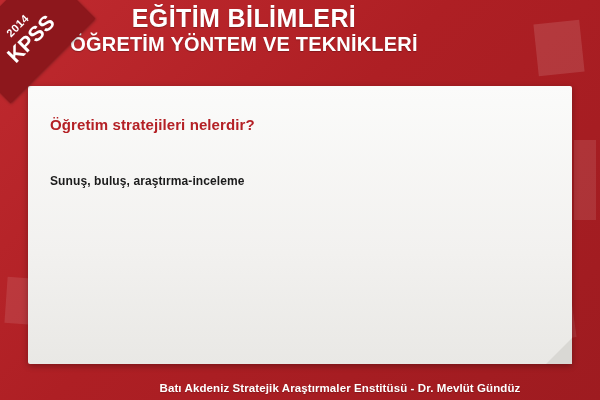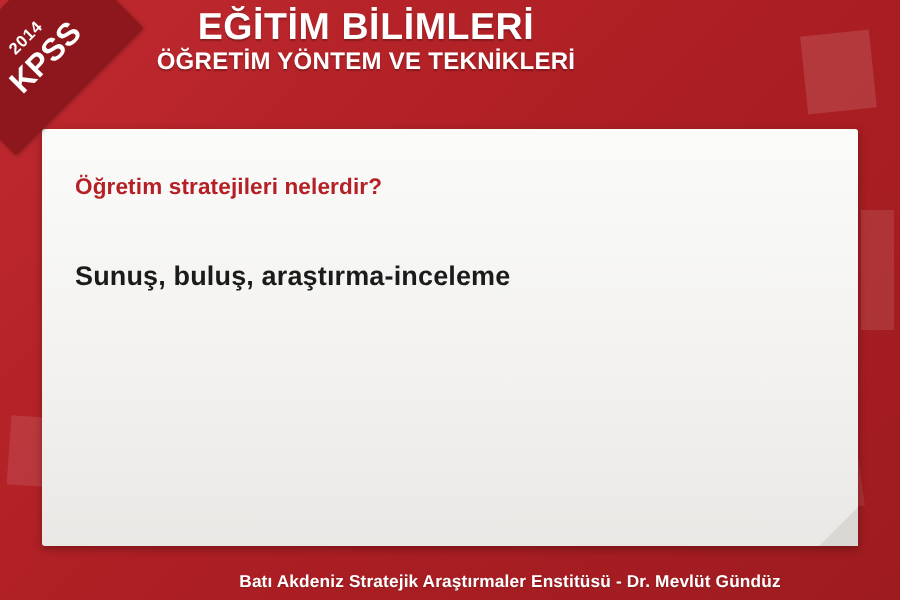--- a/index.html
+++ b/index.html
@@ -71,21 +71,21 @@
   .title-main {
     color: #ffffff;
     font-size: 25px;
     font-weight: bold;
     letter-spacing: 0.4px;
     line-height: 1.12;
     text-shadow: 0 1px 1px rgba(0,0,0,0.25);
   }
   .title-sub {
     color: #ffffff;
-    font-size: 16px;
+    font-size: 20px;
     font-weight: bold;
     letter-spacing: 0.2px;
     line-height: 1.15;
     margin-top: 1px;
     text-shadow: 0 1px 1px rgba(0,0,0,0.25);
   }
 
   
   .patch {
     position: absolute;
@@ -153,21 +153,21 @@
     color: #b42025;
     font-size: 15px;
     font-weight: bold;
     letter-spacing: 0.1px;
   }
   .answer {
     position: absolute;
     left: 22px;
     top: 88px;
     color: #1b1b1b;
-    font-size: 18px;
+    font-size: 12px;
     font-weight: bold;
     letter-spacing: 0.1px;
   }
 
   
   .footer {
     position: absolute;
     left: 0;
     bottom: 6px;
     width: 600px;

